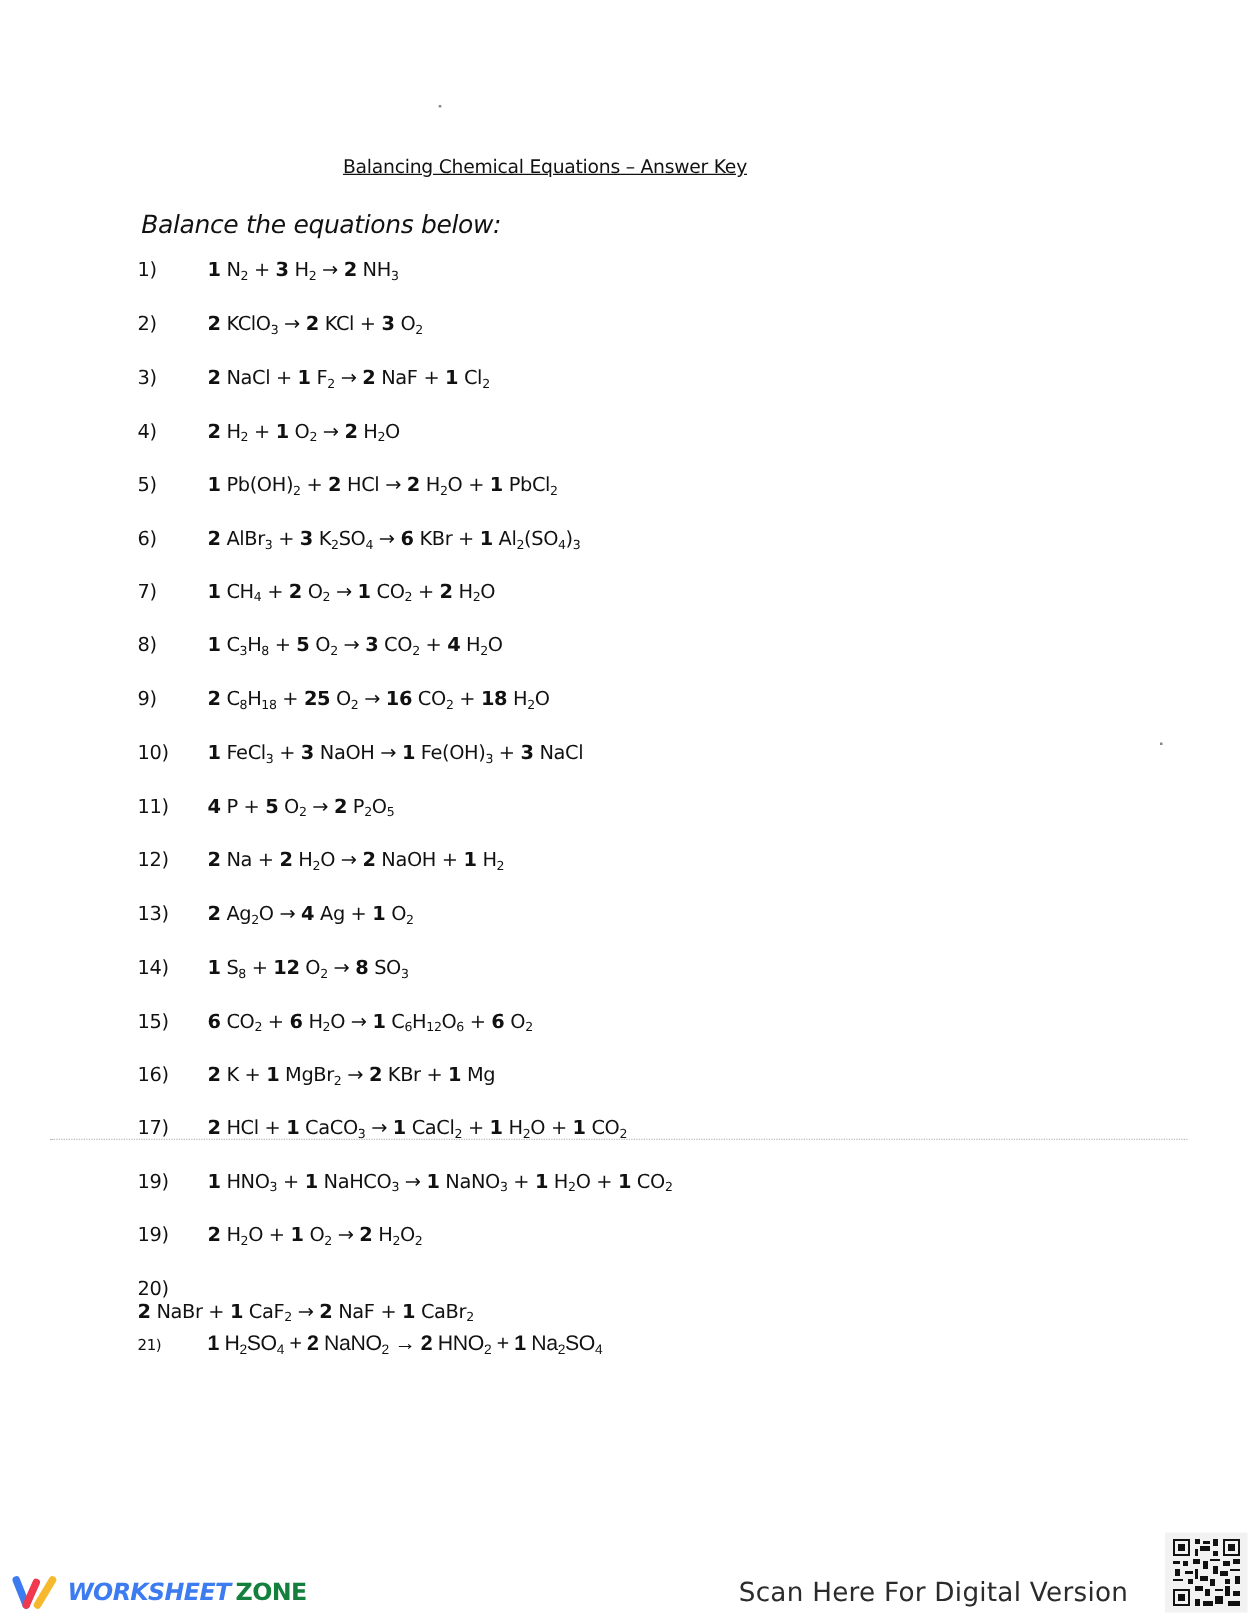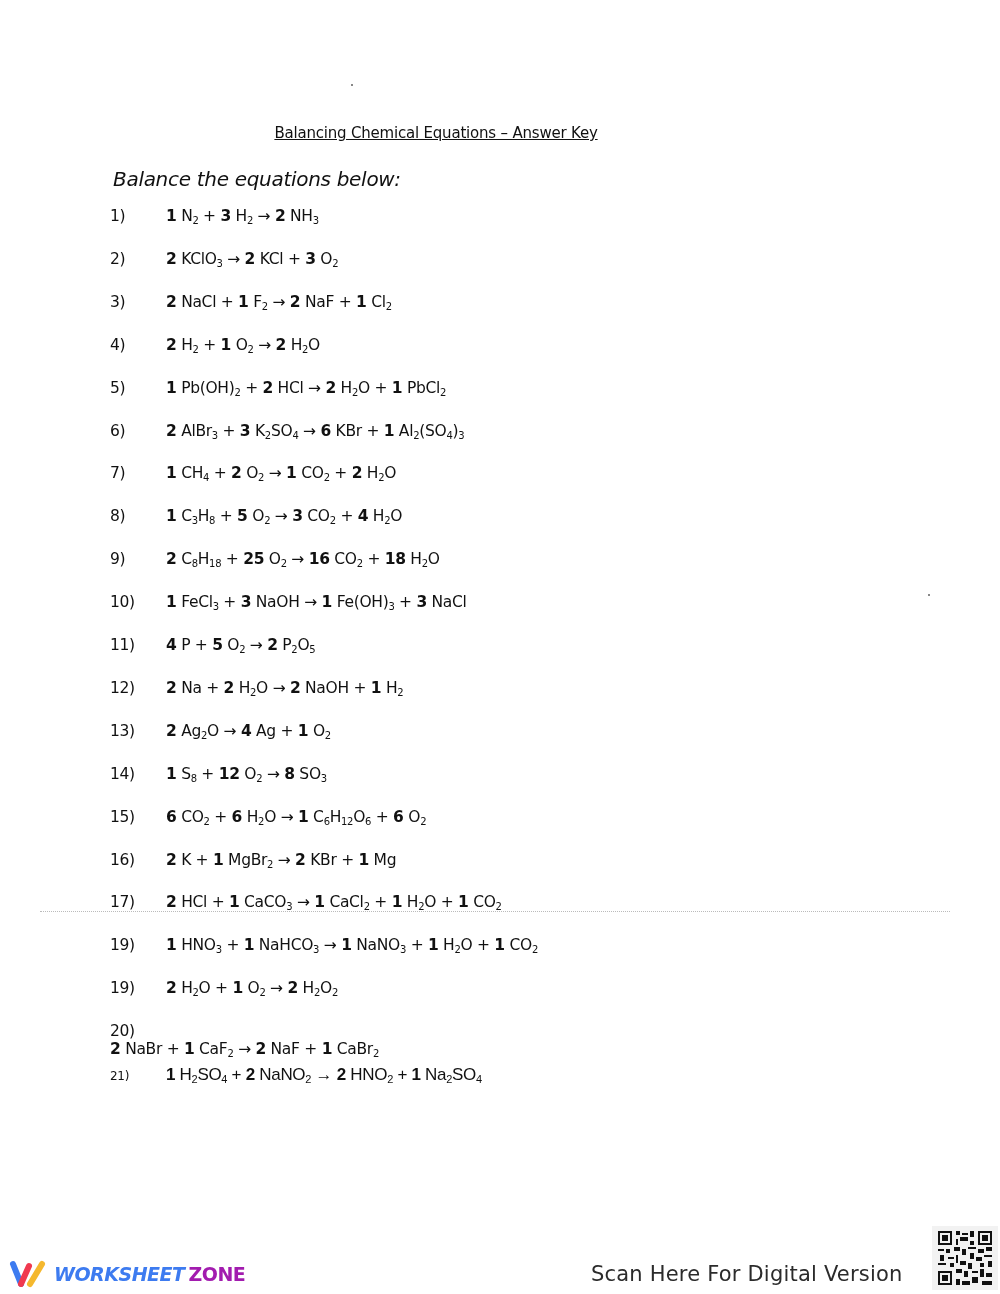--- a/index.html
+++ b/index.html
@@ -35,21 +35,21 @@
     }
     .speck { position: absolute; width: 2px; height: 2px; background: #888; }
     .footer-logo {
       position: absolute; left: 8px; top: 1260px; display: flex; align-items: center;
     }
     .logo-text {
       font-family: "DejaVu Sans", sans-serif; font-weight: bold; font-size: 19px;
       margin-left: 6px; letter-spacing: -0.5px;
     }
     .logo-text .w1 { color: #3d7bf0; font-style: italic; }
-    .logo-text .w2 { color: #a21caf; margin-left: 4px; }
+    .logo-text .w2 { color: #15803d; margin-left: 4px; }
     .scan-text {
       position: absolute; left: 591px; top: 1262px;
       font-family: "DejaVu Sans", sans-serif; font-size: 21px; color: #2b2b2b;
       letter-spacing: 0.2px;
     }
     .qr {
       position: absolute; left: 932px; top: 1226px; width: 66px; height: 64px;
       background: #f2f2f2; display: flex; align-items: center; justify-content: center;
     }
   </style>

